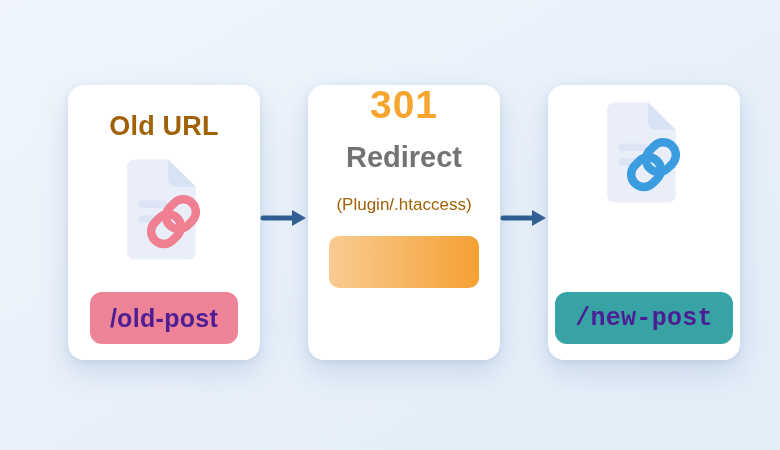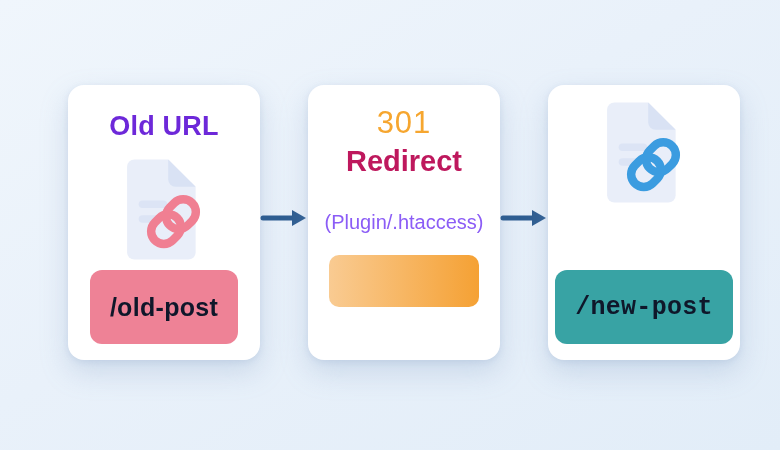--- a/index.html
+++ b/index.html
@@ -13,34 +13,34 @@
     position:absolute;left:68px;top:85px;width:644px;height:275px;
     display:flex;align-items:center;
   }
   .card{
     width:192px;height:275px;background:#ffffff;border-radius:16px;
     box-shadow:0 12px 28px rgba(125,155,195,.28),0 2px 6px rgba(125,155,195,.18);
     display:flex;flex-direction:column;align-items:center;flex:none;
     box-sizing:border-box;
   }
   .card-title{
-    margin-top:26px;font-size:27px;font-weight:bold;color:#6d28d9;
+    margin-top:26px;font-size:27px;font-weight:bold;color:#a16207;
     line-height:1.15;letter-spacing:.2px;
   }
   .icon-wrap{margin-top:8px;width:116px;height:118px;}
   .badge{
-    margin-top:auto;margin-bottom:16px;height:50px;padding:12px 20px;
+    margin-top:auto;margin-bottom:16px;height:50px;padding:1px 20px;
     border-radius:12px;display:flex;align-items:center;justify-content:center;
-    color:#0f172a;font-size:25px;font-weight:bold;letter-spacing:.3px;
+    color:#4c1d95;font-size:25px;font-weight:bold;letter-spacing:.3px;
   }
   .badge-pink{background:#ee8296;}
   .badge-teal{background:#38a3a4;font-family:Liberation Mono, monospace;}
-  .big-code{margin-top:22px;font-size:31px;line-height:1;font-weight:normal;color:#f6a62f;letter-spacing:1px;}
-  .big-label{margin-top:9px;font-size:29px;line-height:1;font-weight:bold;color:#be185d;}
-  .note{margin-top:36px;font-size:20px;line-height:1;color:#8b5cf6;}
+  .big-code{font-size:39px;line-height:1;font-weight:bold;color:#f6a62f;letter-spacing:1px;}
+  .big-label{margin-top:19px;font-size:29px;line-height:1;font-weight:bold;color:#737373;}
+  .note{margin-top:24px;font-size:17px;line-height:1;color:#a16207;}
   .grad-bar{
     margin-top:23px;width:150px;height:52px;border-radius:10px;
     background:linear-gradient(90deg,#f9cb92 0%,#f5a134 100%);
   }
   .arrow-cell{flex:1;display:flex;align-items:center;justify-content:center;}
   .arrow-cell svg{display:block;margin-top:-10px;}
   .arrow-line{stroke:#2e5d91;stroke-width:5;stroke-linecap:round;}
   .arrow-head{fill:#2e5d91;}
   .page-fill{fill:#e9eef9;}
   .page-fold{fill:#d9e2f4;}

